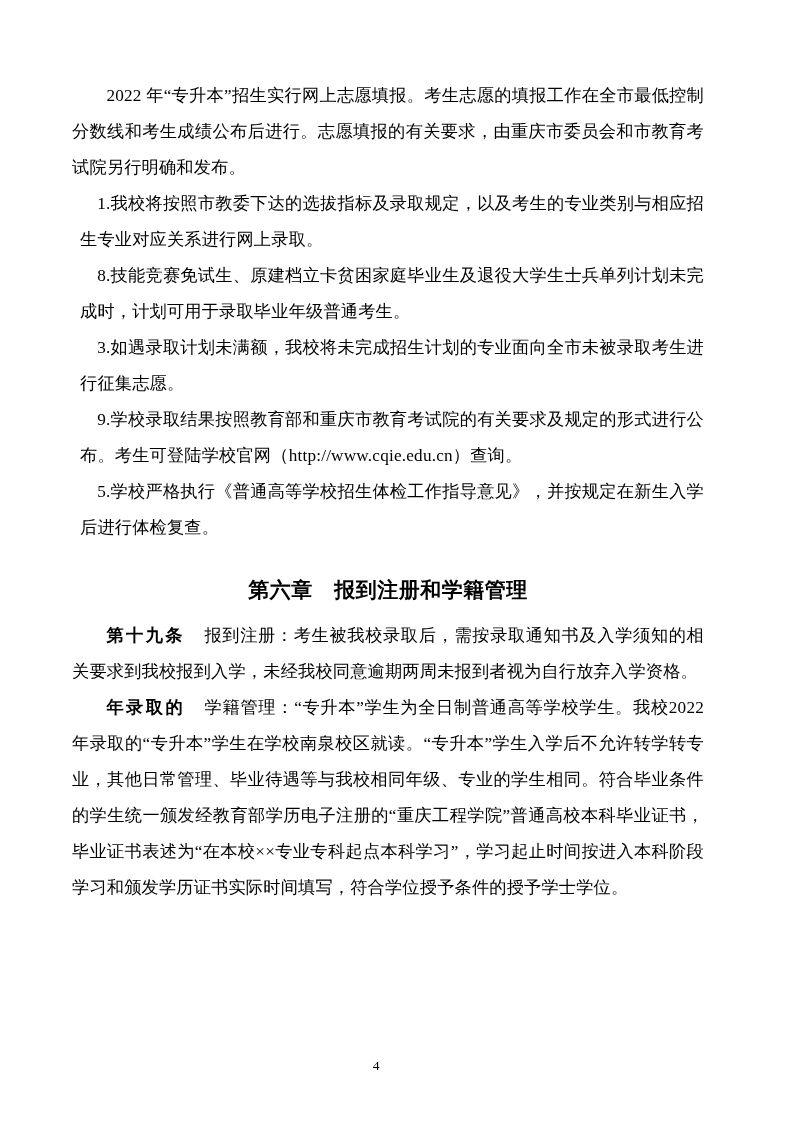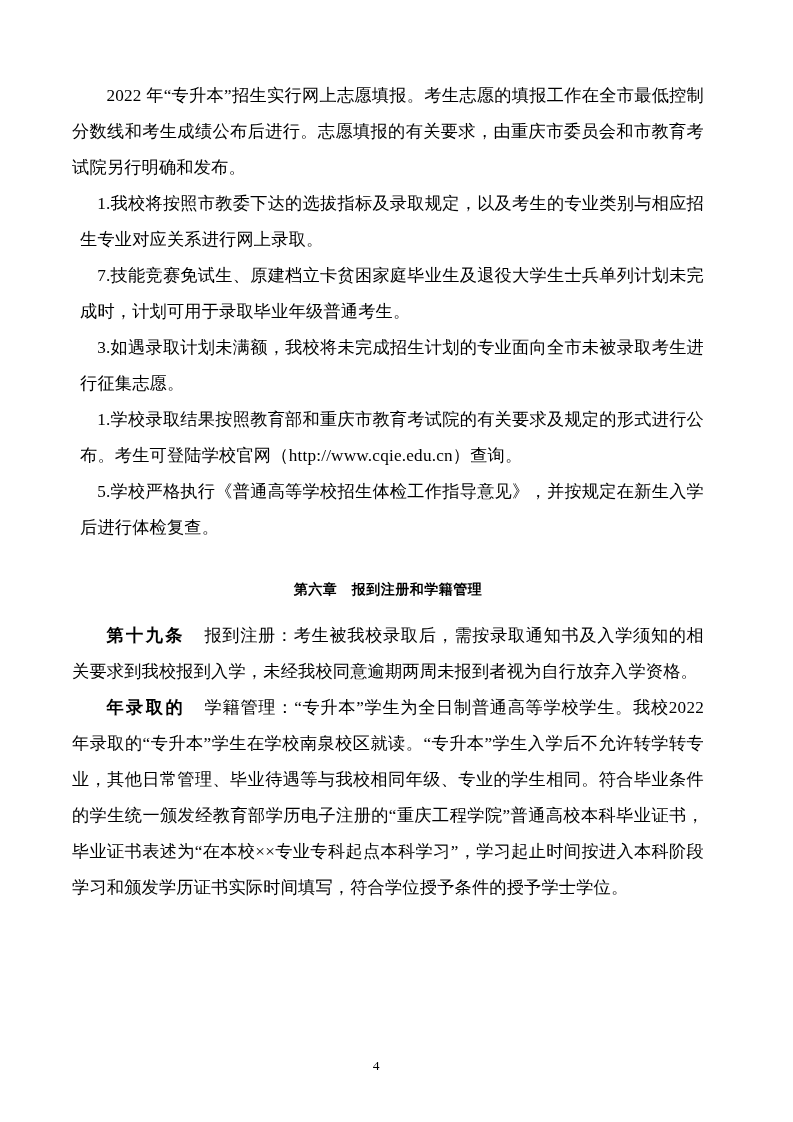--- a/index.html
+++ b/index.html
@@ -33,21 +33,21 @@
   }
   .indent {
     text-indent: 2em;
   }
   .indent1 {
     text-indent: 1em;
     margin-left: 8px;
   }
   .chapter-heading {
     text-align: center;
-    font-size: 14px;
+    font-size: 21px;
     font-weight: bold;
     line-height: 36px;
     letter-spacing: 0.5px;
     margin-top: 26px;
     margin-bottom: 10px;
   }
   .clause {
     font-weight: bold;
     letter-spacing: 2px;
   }
@@ -69,25 +69,25 @@
 <body>
 
 <div class="page">
   <div class="body-text">
 
     <p class="indent">2022 年“专升本”招生实行网上志愿填报。考生志愿的填报工作在全市最低控制分数线和考生成绩公布后进行。志愿填报的有关要求，由重庆市委员会和市教育考试院另行明确和发布。</p>
 
 
     <p class="indent1">1.我校将按照市教委下达的选拔指标及录取规定，以及考生的专业类别与相应招生专业对应关系进行网上录取。</p>
 
-    <p class="indent1">7.技能竞赛免试生、原建档立卡贫困家庭毕业生及退役大学生士兵单列计划未完成时，计划可用于录取毕业年级普通考生。</p>
+    <p class="indent1">8.技能竞赛免试生、原建档立卡贫困家庭毕业生及退役大学生士兵单列计划未完成时，计划可用于录取毕业年级普通考生。</p>
 
     <p class="indent1">3.如遇录取计划未满额，我校将未完成招生计划的专业面向全市未被录取考生进行征集志愿。</p>
 
-    <p class="indent1">1.学校录取结果按照教育部和重庆市教育考试院的有关要求及规定的形式进行公布。考生可登陆学校官网（http://www.cqie.edu.cn）查询。</p>
+    <p class="indent1">9.学校录取结果按照教育部和重庆市教育考试院的有关要求及规定的形式进行公布。考生可登陆学校官网（http://www.cqie.edu.cn）查询。</p>
 
     <p class="indent1">5.学校严格执行《普通高等学校招生体检工作指导意见》，并按规定在新生入学后进行体检复查。</p>
 
     <h2 class="chapter-heading">第六章　报到注册和学籍管理</h2>
 
     <p class="indent"><span class="clause">第十九条</span><span class="clause-spacer"></span><span>报到注册：考生被我校录取后，需按录取通知书及入学须知的相关要求到我校报到入学，未经我校同意逾期两周未报到者视为自行放弃入学资格。</span></p>
 
     <p class="indent"><span class="clause">年录取的</span><span class="clause-spacer"></span><span>学籍管理：“专升本”学生为全日制普通高等学校学生。我校2022 年录取的“专升本”学生在学校南泉校区就读。“专升本”学生入学后不允许转学转专业，其他日常管理、毕业待遇等与我校相同年级、专业的学生相同。符合毕业条件的学生统一颁发经教育部学历电子注册的“重庆工程学院”普通高校本科毕业证书，毕业证书表述为“在本校××专业专科起点本科学习”，学习起止时间按进入本科阶段学习和颁发学历证书实际时间填写，符合学位授予条件的授予学士学位。</span></p>
 
 

